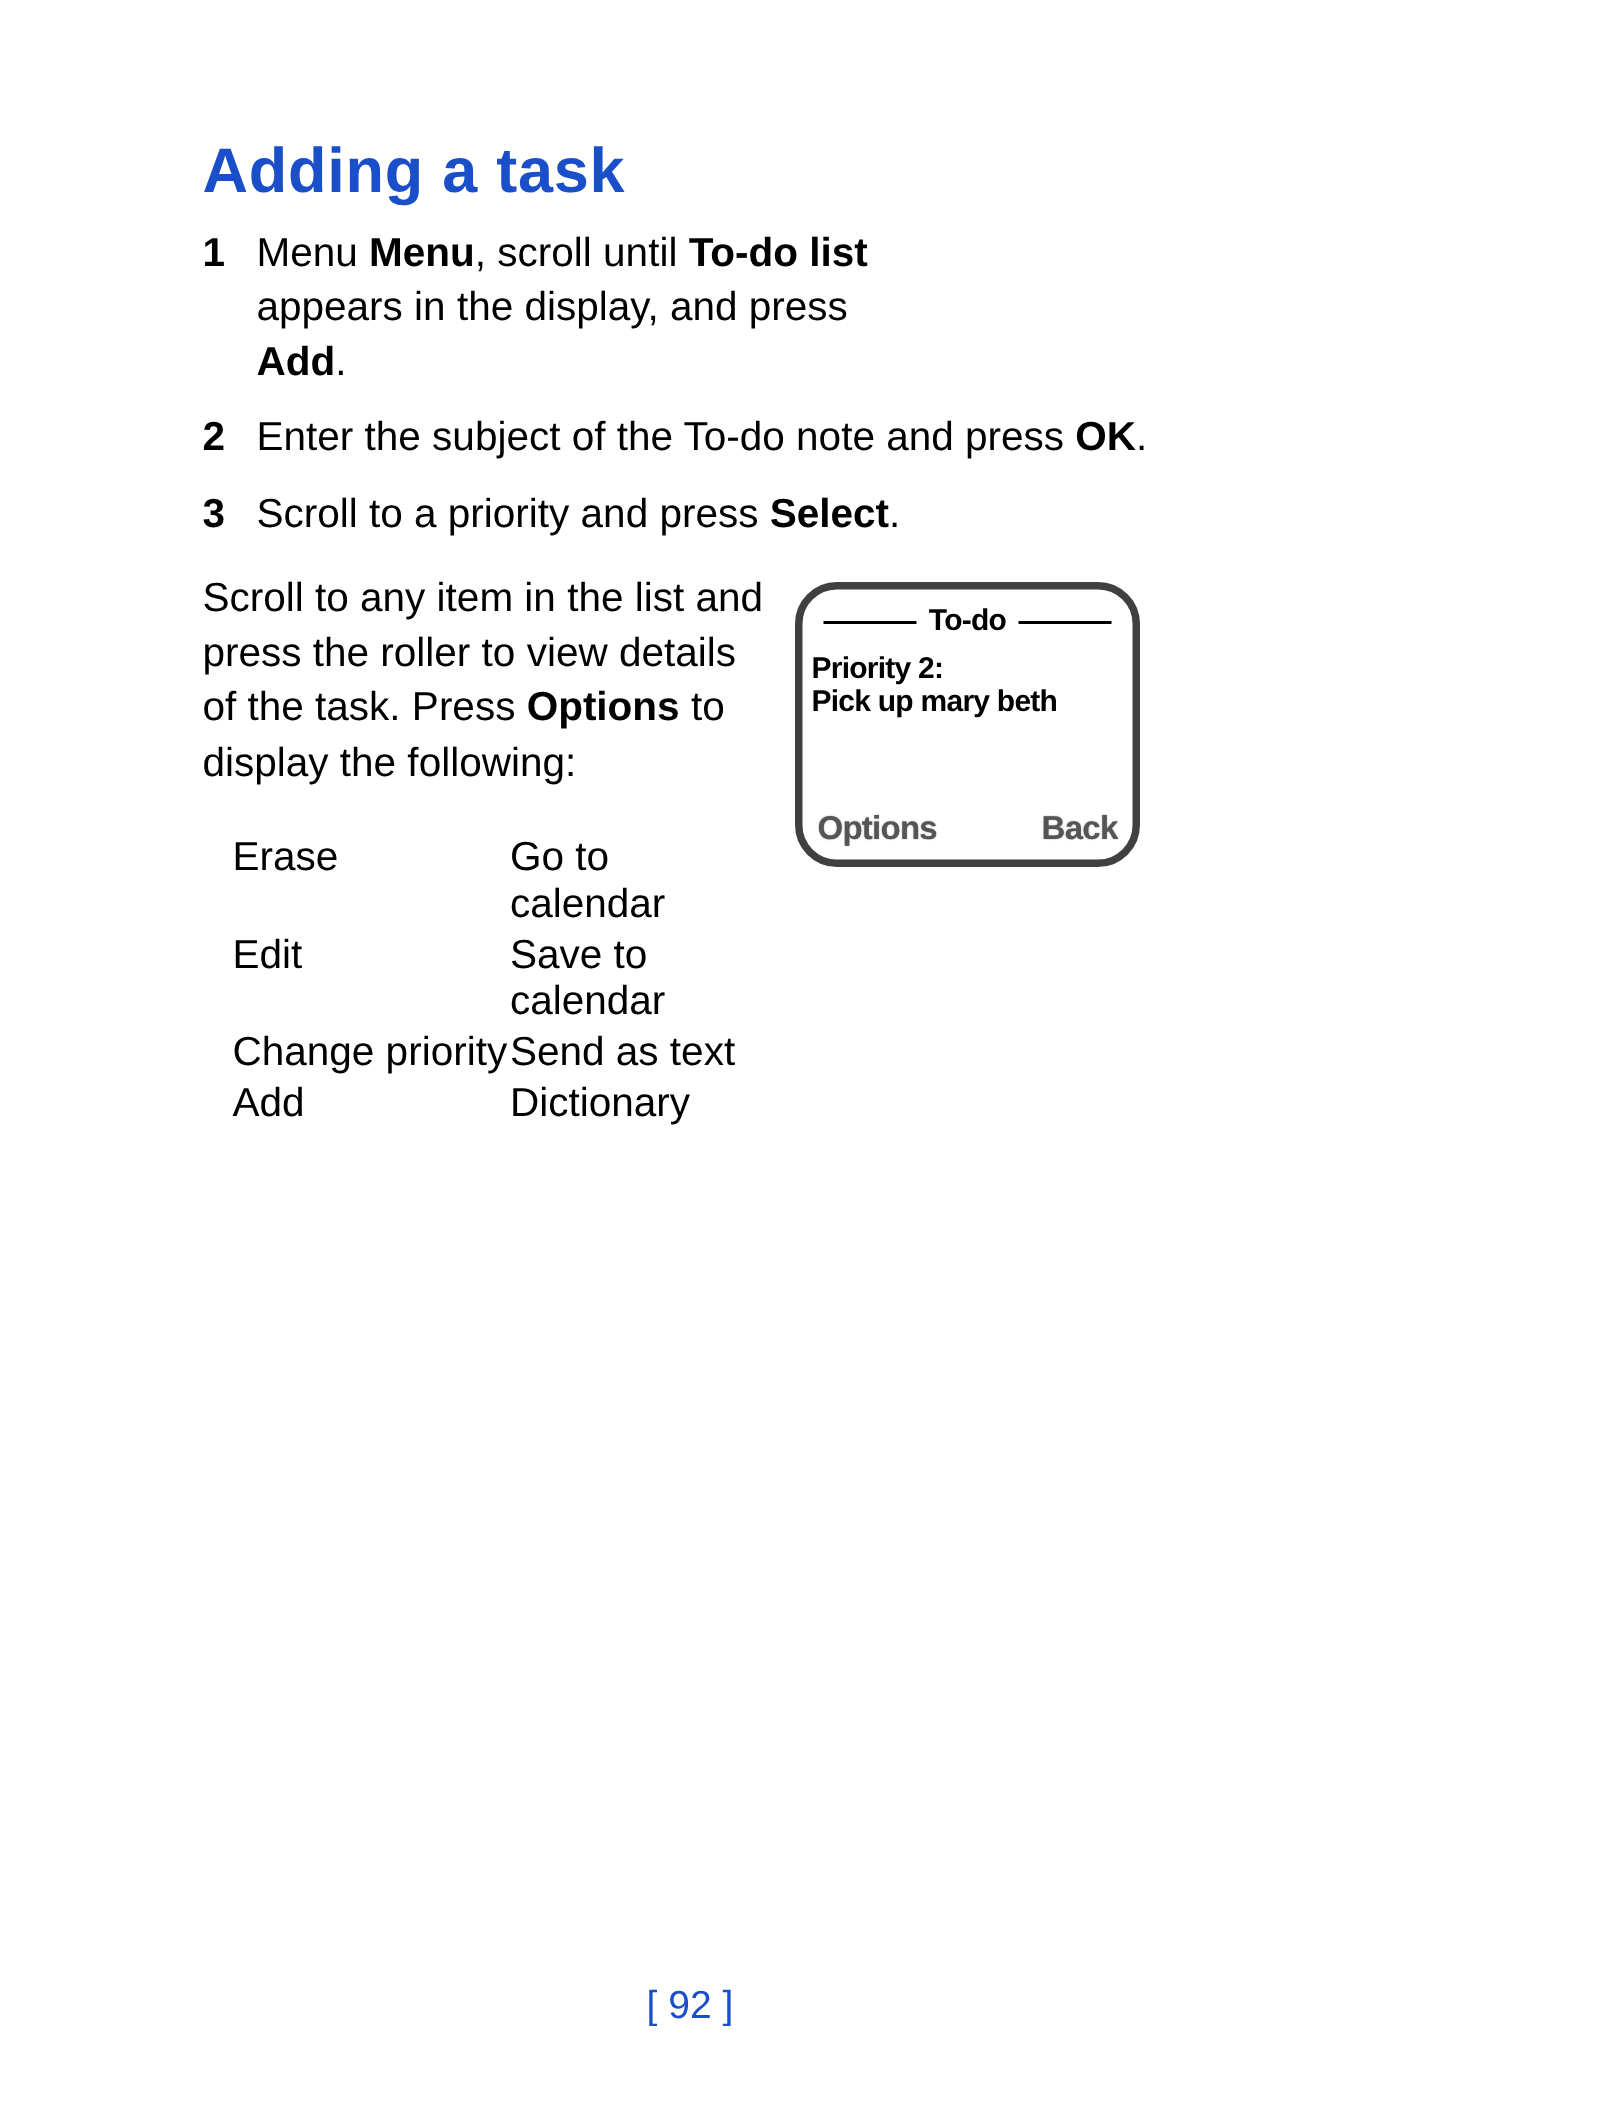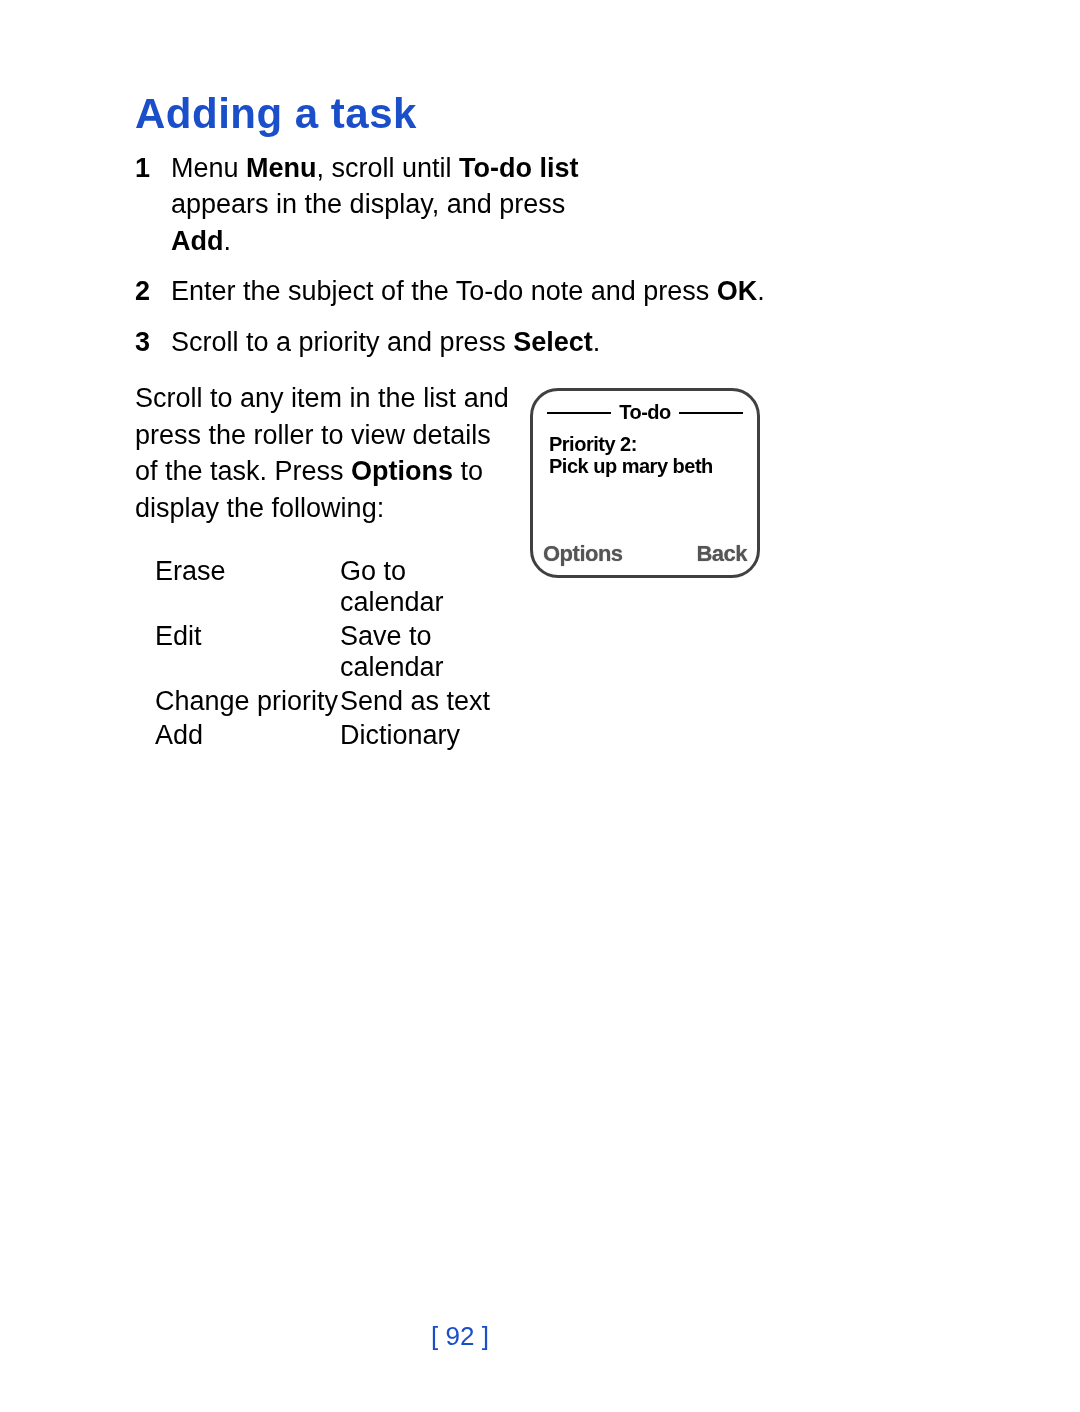--- a/index.html
+++ b/index.html
@@ -73,21 +73,21 @@
     font-size: 27px;
   }
   .phone-col {
     flex: 0 0 260px;
     margin-left: 20px;
     margin-top: 8px;
   }
   .phone-screen {
     width: 230px;
     height: 190px;
-    border: 3px solid #404040;
+    border: 5px solid #404040;
     border-radius: 28px;
     position: relative;
     box-sizing: border-box;
     font-family: "Arial Black", Arial, sans-serif;
     letter-spacing: -0.5px;
   }
   .phone-title-wrap {
     position: absolute;
     top: 10px;
     left: 0;
@@ -106,21 +106,21 @@
   .phone-rule.right { margin-right: 14px; }
   .phone-title {
     font-weight: 900;
     font-size: 20px;
     padding: 0 2px;
     white-space: nowrap;
   }
   .phone-lines {
     position: absolute;
     top: 42px;
-    left: 16px;
+    left: 6px;
     right: 14px;
     font-weight: 900;
     font-size: 20px;
     line-height: 1.1;
   }
   .phone-line { white-space: nowrap; }
   .phone-softkeys {
     position: absolute;
     bottom: 8px;
     left: 10px;

